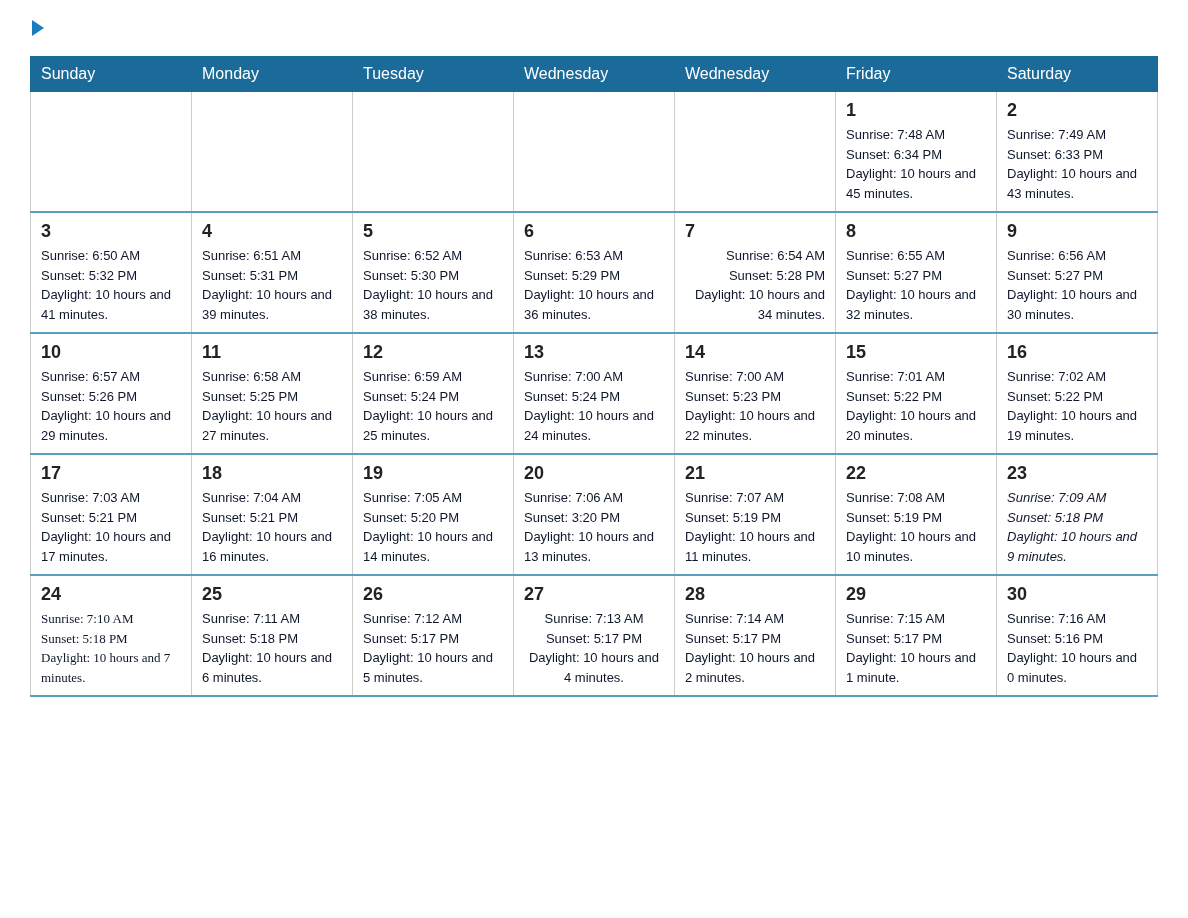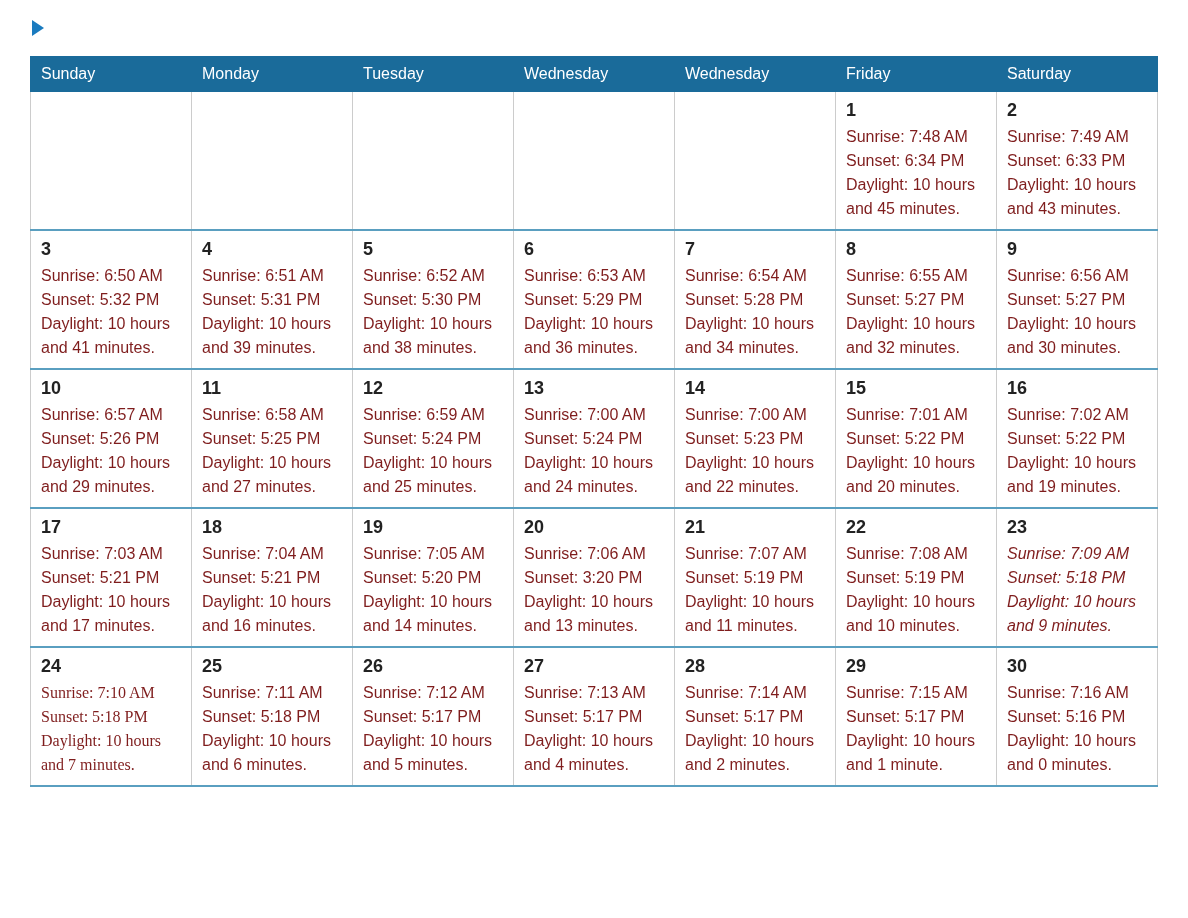--- a/index.html
+++ b/index.html
@@ -66,22 +66,22 @@
     .calendar tbody tr:first-child td {
       border-top: 1px solid #ccc;
     }
     .day-number {
       font-size: 18px;
       font-weight: bold;
       color: #222;
       margin-bottom: 4px;
     }
     .day-info {
-      font-size: 16px;
-      color: #7f1d1d;
+      font-size: 13px;
+      color: #0f172a;
       line-height: 1.5;
     }
     .empty-cell {
       background: #f9f9f9;
     }
     .logo-row {
       display: flex;
       align-items: center;
     }
     .logo-text-general {
@@ -174,21 +174,21 @@
 Daylight: 10 hours and 38 minutes.</div>
         </td>
         <td>
           <div class="day-number">6</div>
           <div class="day-info" style="white-space: pre-line;">Sunrise: 6:53 AM
 Sunset: 5:29 PM
 Daylight: 10 hours and 36 minutes.</div>
         </td>
         <td>
           <div class="day-number">7</div>
-          <div class="day-info" style="white-space: pre-line;">Sunrise: 6:54 AM
+          <div class="day-info" style="white-space: pre-line; text-align: right;">Sunrise: 6:54 AM
 Sunset: 5:28 PM
 Daylight: 10 hours and 34 minutes.</div>
         </td>
         <td>
           <div class="day-number">8</div>
           <div class="day-info" style="white-space: pre-line;">Sunrise: 6:55 AM
 Sunset: 5:27 PM
 Daylight: 10 hours and 32 minutes.</div>
         </td>
         <td>
@@ -300,21 +300,21 @@
 Daylight: 10 hours and 6 minutes.</div>
         </td>
         <td>
           <div class="day-number">26</div>
           <div class="day-info" style="white-space: pre-line;">Sunrise: 7:12 AM
 Sunset: 5:17 PM
 Daylight: 10 hours and 5 minutes.</div>
         </td>
         <td>
           <div class="day-number">27</div>
-          <div class="day-info" style="white-space: pre-line;">Sunrise: 7:13 AM
+          <div class="day-info" style="white-space: pre-line; text-align: center;">Sunrise: 7:13 AM
 Sunset: 5:17 PM
 Daylight: 10 hours and 4 minutes.</div>
         </td>
         <td>
           <div class="day-number">28</div>
           <div class="day-info" style="white-space: pre-line;">Sunrise: 7:14 AM
 Sunset: 5:17 PM
 Daylight: 10 hours and 2 minutes.</div>
         </td>
         <td>

